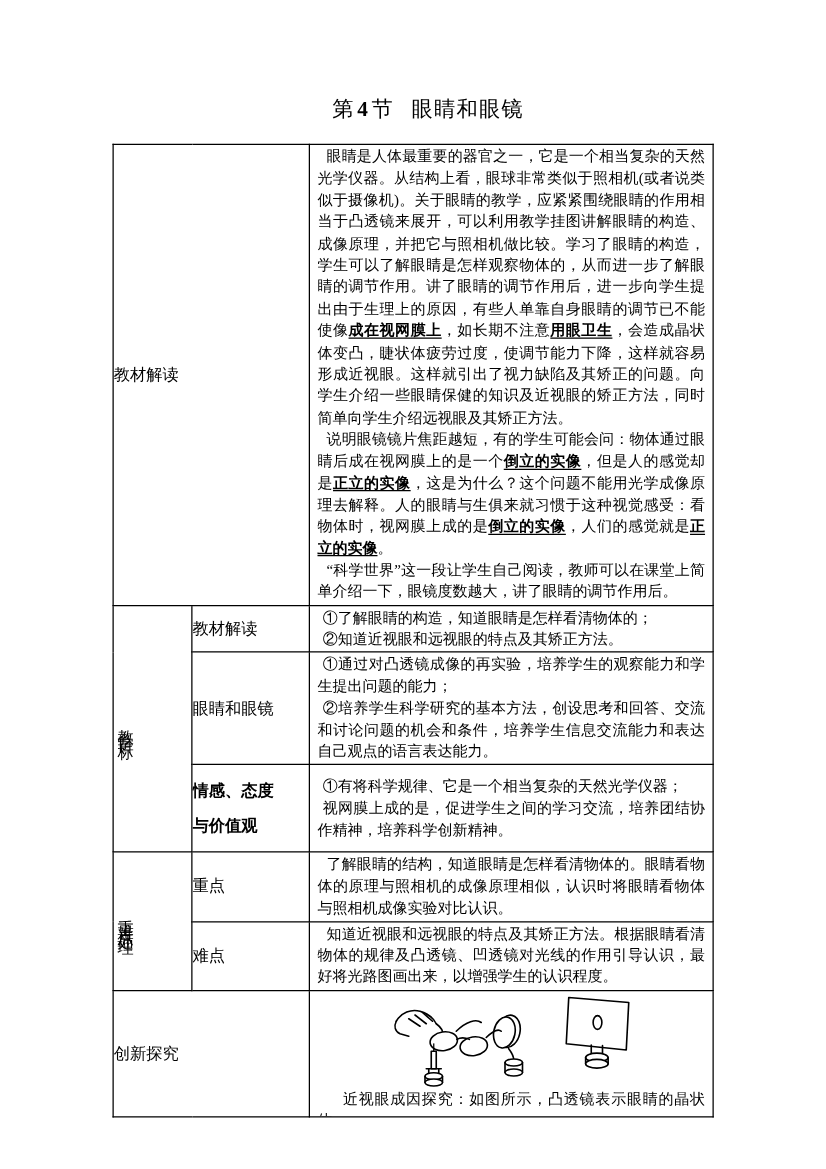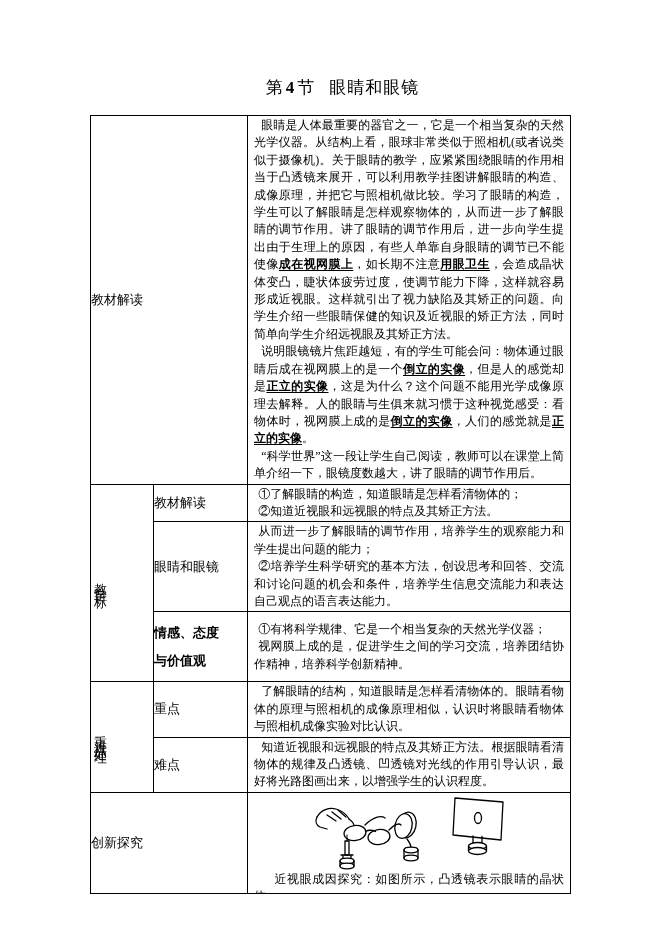--- a/index.html
+++ b/index.html
@@ -104,21 +104,21 @@
     <td class="label">教材解读</td>
     <td class="content">
           <p class="tp item"><span>①了解眼睛的构造，知道眼睛是怎样看清物体的；</span></p>
           <p class="tp item"><span>②知道近视眼和远视眼的特点及其矫正方法。</span></p>
         </td>
   </tr>
 
   <tr class="r3">
     <td class="label">眼睛和眼镜</td>
     <td class="content">
-          <p class="tp item"><span>从而进一步了解眼睛的调节作用，培养学生的观察能力和学生提出问题的能力；</span></p>
+          <p class="tp item"><span>①通过对凸透镜成像的再实验，培养学生的观察能力和学生提出问题的能力；</span></p>
           <p class="tp item"><span>②培养学生科学研究的基本方法，创设思考和回答、交流和讨论问题的机会和条件，培养学生信息交流能力和表达自己观点的语言表达能力。</span></p>
         </td>
   </tr>
 
   <tr class="r4">
     <td class="label two-line">情感、态度
 与价值观</td>
     <td class="content">
           <p class="tp item"><span>①有将科学规律、它是一个相当复杂的天然光学仪器；</span></p>
           <p class="tp item"><span>视网膜上成的是，促进学生之间的学习交流，培养团结协作精神，培养科学创新精神。</span></p>

